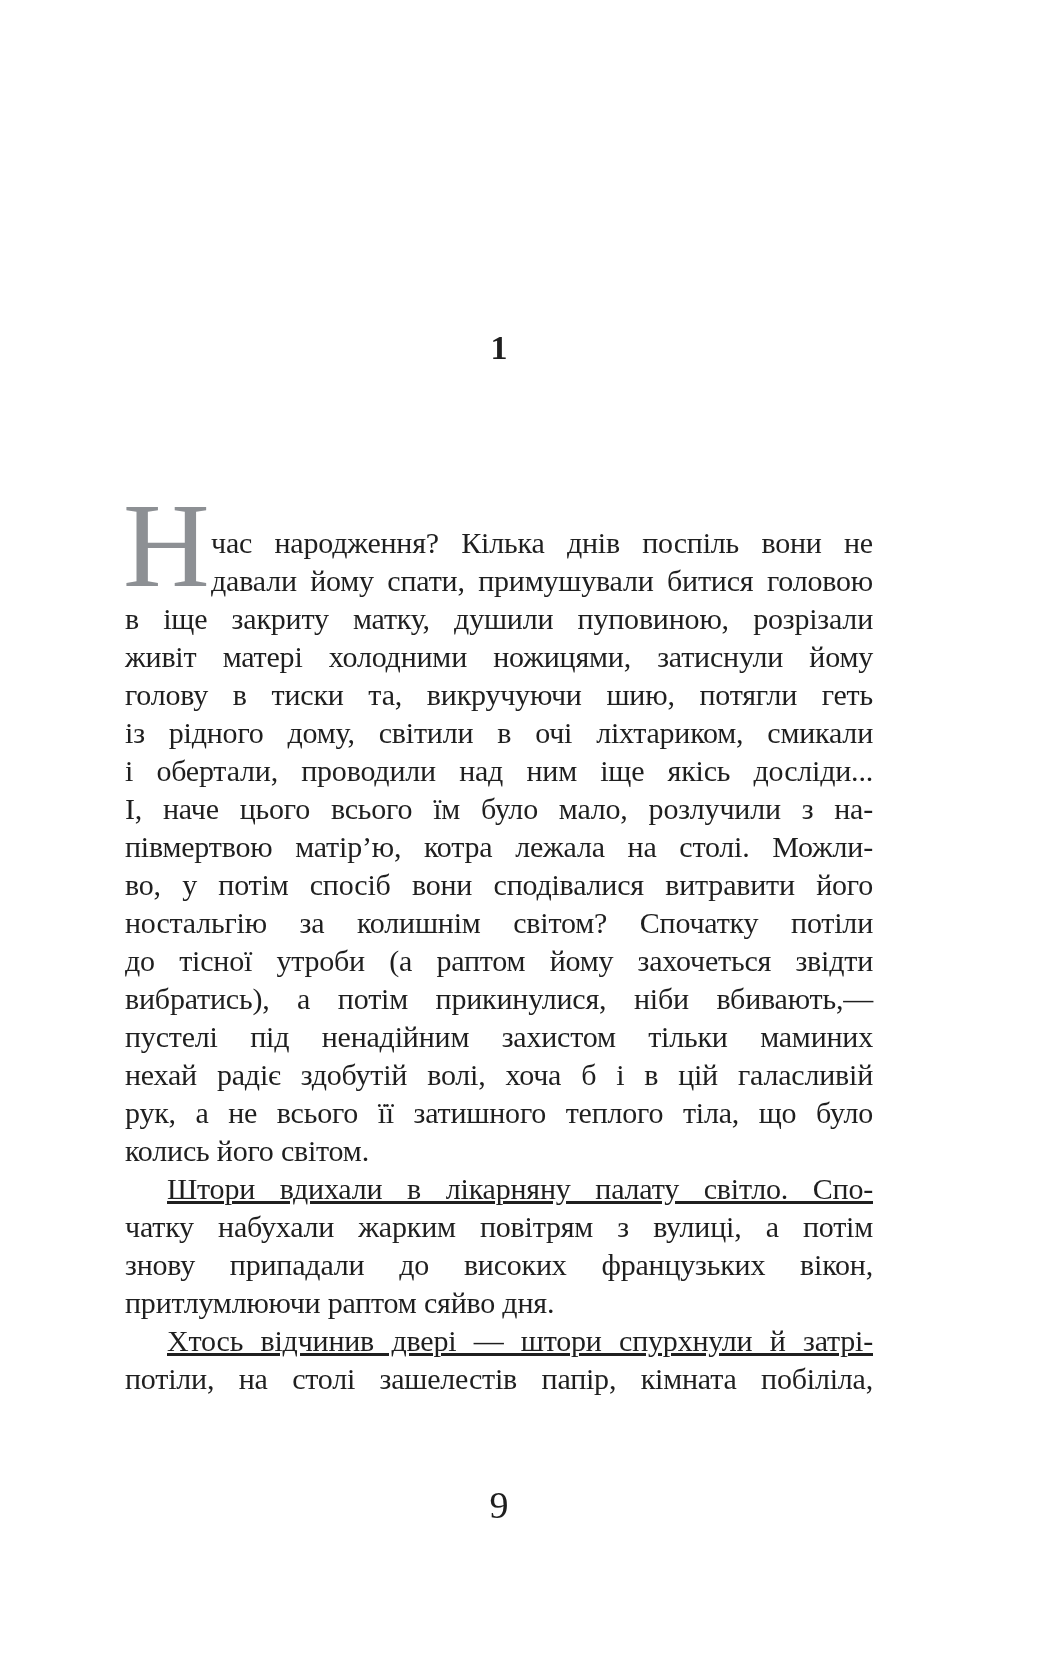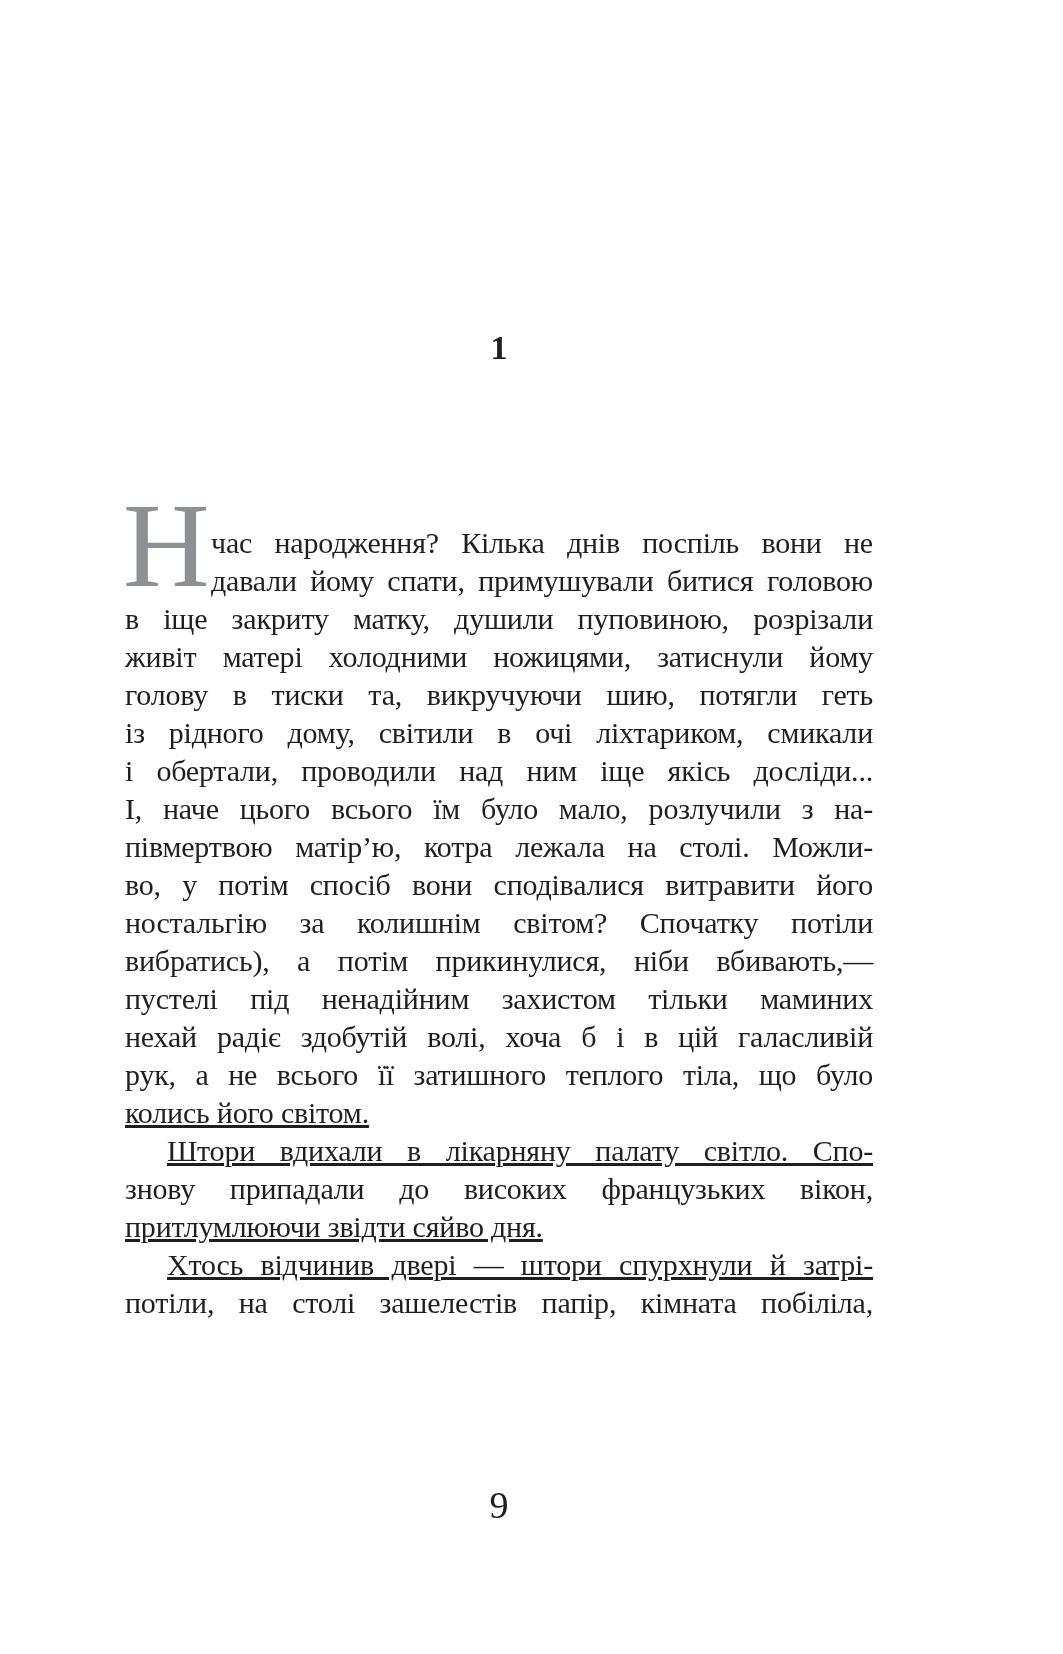--- a/index.html
+++ b/index.html
@@ -49,21 +49,20 @@
     line-height: 120px;
     font-weight: 400;
   }
   .line {
     text-align: justify;
     text-align-last: justify;
     hyphens: none;
   }
   .line.last-left {
     text-align-last: left;
-    text-decoration: underline;
   }
   .line.indented {
     text-indent: 42px;
     text-decoration: underline;
   }
   .folio {
     position: absolute;
     top: 1486px;
     left: 125px;
     width: 748px;
@@ -87,26 +86,28 @@
       <div class="line">давали йому спати, примушували битися головою</div>
       <div class="line">в іще закриту матку, душили пуповиною, розрізали</div>
       <div class="line">живіт матері холодними ножицями, затиснули йому</div>
       <div class="line">голову в тиски та, викручуючи шию, потягли геть</div>
       <div class="line">із рідного дому, світили в очі ліхтариком, смикали</div>
       <div class="line">і обертали, проводили над ним іще якісь досліди...</div>
       <div class="line">І, наче цього всього їм було мало, розлучили з на-</div>
       <div class="line">півмертвою матір’ю, котра лежала на столі. Можли-</div>
       <div class="line">во, у потім спосіб вони сподівалися витравити його</div>
       <div class="line">ностальгію за колишнім світом? Спочатку потіли</div>
+      <div class="line">до тісної утроби (а раптом йому захочеться звідти</div>
       <div class="line">вибратись), а потім прикинулися, ніби вбивають,—</div>
       <div class="line">пустелі під ненадійним захистом тільки маминих</div>
       <div class="line">нехай радіє здобутій волі, хоча б і в цій галасливій</div>
       <div class="line">рук, а не всього її затишного теплого тіла, що було</div>
       <div class="line last-left">колись його світом.</div>
       <div class="line indented">Штори вдихали в лікарняну палату світло. Спо-</div>
+      <div class="line">чатку набухали жарким повітрям з вулиці, а потім</div>
       <div class="line">знову припадали до високих французьких вікон,</div>
-      <div class="line last-left">притлумлюючи звідти сяйво дня.</div>
+      <div class="line last-left">притлумлюючи раптом сяйво дня.</div>
       <div class="line indented">Хтось відчинив двері — штори спурхнули й затрі-</div>
       <div class="line">потіли, на столі зашелестів папір, кімната побіліла,</div>
     </div>
 
   <div class="folio">9</div>
 </div>
 
 </body></html>

